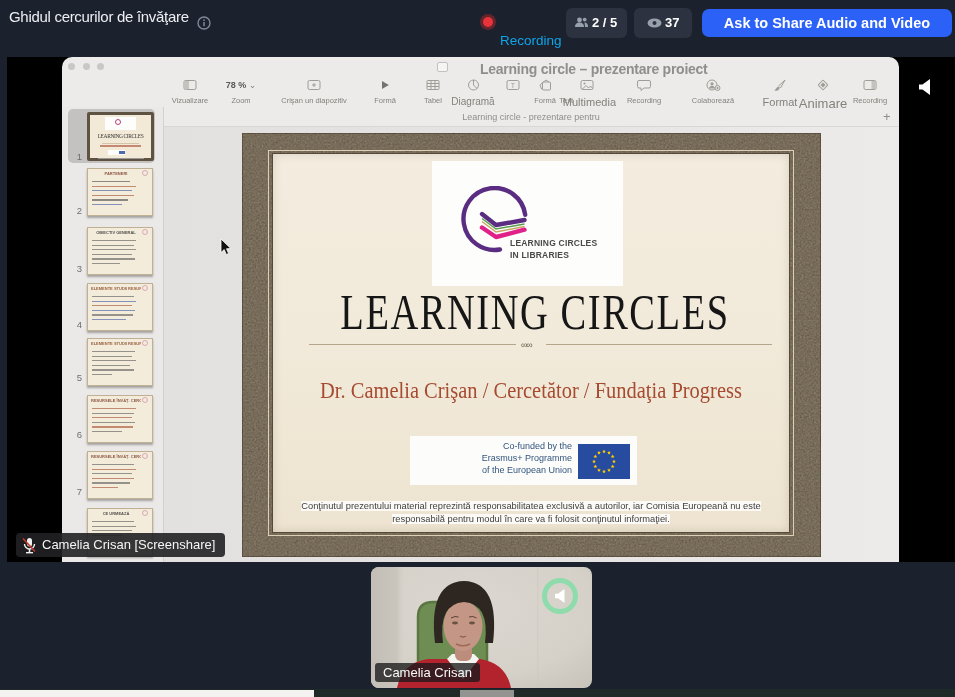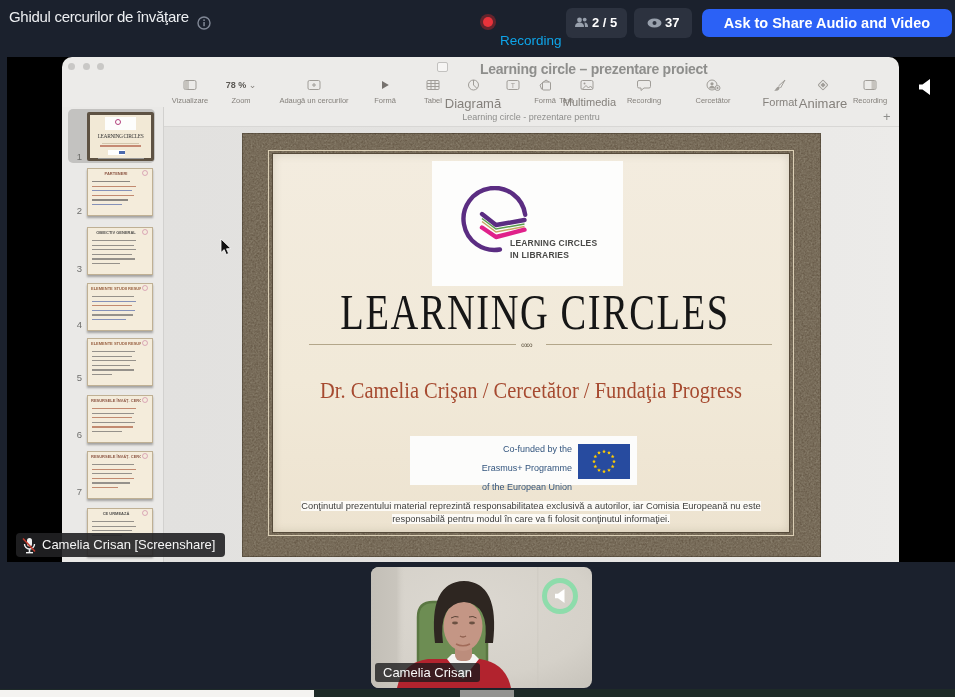--- a/index.html
+++ b/index.html
@@ -51,39 +51,39 @@
     <rect x="1.5" y="2" width="3" height="8.5" fill="#c6c3be"></rect>
   </svg>
 <div class="abs" style="left:130px;top:96px;width:120px;text-align:center;font-size:7.5px;color:#85817c;">Vizualizare</div>
 <div class="abs" style="left:211px;top:80px;width:60px;text-align:center;font-size:9px;color:#5c5955;font-weight:bold;">78 % <span style="font-weight:normal;color:#85817c;">⌄</span></div>
 <div class="abs" style="left:181px;top:96px;width:120px;text-align:center;font-size:7.5px;color:#85817c;">Zoom</div>
 <svg class="abs" style="left:307.0px;top:79.0px;" width="14" height="12">
     <rect x="1" y="1.5" width="12" height="9" rx="1.5" fill="none" stroke="#a09d98" stroke-width="1"></rect>
     <line x1="7" y1="4" x2="7" y2="8" stroke="#a09d98" stroke-width="1"></line>
     <line x1="5" y1="6" x2="9" y2="6" stroke="#a09d98" stroke-width="1"></line>
   </svg>
-<div class="abs" style="left:254px;top:96px;width:120px;text-align:center;font-size:7.5px;color:#85817c;">Adaugă un cercurilor</div>
+<div class="abs" style="left:254px;top:96px;width:120px;text-align:center;font-size:7.5px;color:#85817c;">Crişan un diapozitiv</div>
 <svg class="abs" style="left:378.0px;top:79.0px;" width="14" height="12">
     <path d="M4 2 L10.8 6 L4 10 Z" fill="#76726e"></path>
   </svg>
 <div class="abs" style="left:325px;top:96px;width:120px;text-align:center;font-size:7.5px;color:#85817c;">Formă</div>
 <svg class="abs" style="left:426.0px;top:79.0px;" width="14" height="12">
     <rect x="1" y="1.5" width="12" height="9" rx="1" fill="none" stroke="#a09d98" stroke-width="1"></rect>
     <line x1="1" y1="4.5" x2="13" y2="4.5" stroke="#a09d98" stroke-width="1"></line>
     <line x1="1" y1="7.5" x2="13" y2="7.5" stroke="#a09d98" stroke-width="1"></line>
     <line x1="5" y1="1.5" x2="5" y2="10.5" stroke="#a09d98" stroke-width="1"></line>
     <line x1="9" y1="1.5" x2="9" y2="10.5" stroke="#a09d98" stroke-width="1"></line>
   </svg>
 <div class="abs" style="left:373px;top:96px;width:120px;text-align:center;font-size:7.5px;color:#85817c;">Tabel</div>
 <svg class="abs" style="left:466.5px;top:79.0px;" width="13" height="12">
     <circle cx="6.5" cy="6" r="5" fill="none" stroke="#a09d98" stroke-width="1"></circle>
     <line x1="6.5" y1="6" x2="6.5" y2="1" stroke="#a09d98" stroke-width="1"></line>
     <line x1="6.5" y1="6" x2="10" y2="9.5" stroke="#a09d98" stroke-width="1"></line>
   </svg>
-<div class="abs" style="left:413px;top:96px;width:120px;text-align:center;font-size:13px;color:#85817c;">Diagramă</div>
+<div class="abs" style="left:413px;top:96px;width:120px;text-align:center;font-size:10px;color:#85817c;">Diagramă</div>
 <svg class="abs" style="left:506.0px;top:79.0px;" width="14" height="12">
     <rect x="1" y="1.5" width="12" height="9" rx="1.5" fill="none" stroke="#a09d98" stroke-width="1"></rect>
     <text x="7" y="8.7" font-size="7" text-anchor="middle" fill="#a09d98" font-family="Liberation Sans">T</text>
   </svg>
 <div class="abs" style="left:453px;top:96px;width:120px;text-align:right;font-size:7.5px;color:#85817c;">Text</div>
 <svg class="abs" style="left:538.0px;top:79.0px;" width="14" height="12">
     <rect x="4.5" y="3" width="8" height="8" rx="1" fill="none" stroke="#a09d98" stroke-width="1"></rect>
     <path d="M5.5 3 L2 6 L3.5 10 L4.5 10" fill="none" stroke="#a09d98" stroke-width="1"></path>
     <path d="M5.5 3 L8 1 L11 3" fill="none" stroke="#a09d98" stroke-width="1"></path>
   </svg>
@@ -99,21 +99,21 @@
   </svg>
 <div class="abs" style="left:584px;top:96px;width:120px;text-align:center;font-size:7.5px;color:#85817c;">Recording</div>
 <svg class="abs" style="left:705.5px;top:78.5px;" width="15" height="13">
     <circle cx="6" cy="6" r="5" fill="none" stroke="#a09d98" stroke-width="1"></circle>
     <circle cx="6" cy="4.8" r="1.6" fill="#a09d98"></circle>
     <path d="M3 9.5 q0.5 -2.8 3 -2.8 q2.5 0 3 2.8" fill="#a09d98"></path>
     <circle cx="11.5" cy="9" r="2.5" fill="#ecebe9" stroke="#a09d98" stroke-width="1"></circle>
     <line x1="11.5" y1="7.8" x2="11.5" y2="10.2" stroke="#a09d98" stroke-width="1"></line>
     <line x1="10.3" y1="9" x2="12.7" y2="9" stroke="#a09d98" stroke-width="1"></line>
   </svg>
-<div class="abs" style="left:653px;top:96px;width:120px;text-align:center;font-size:7.5px;color:#85817c;">Cercetător</div>
+<div class="abs" style="left:653px;top:96px;width:120px;text-align:center;font-size:7.5px;color:#85817c;">Colaborează</div>
 <svg class="abs" style="left:773.0px;top:78.5px;" width="14" height="13">
     <path d="M12 1 L5.5 7 M12 1 L7.5 9" stroke="#a09d98" stroke-width="1" fill="none"></path>
     <path d="M6.5 7.5 q-2.5 0 -3.5 2 q-1 2 -2 2 q3.5 1 5 -1 q1 -1.5 0.5 -3 z" fill="#a09d98"></path>
   </svg>
 <div class="abs" style="left:720px;top:96px;width:120px;text-align:center;font-size:11px;color:#85817c;">Format</div>
 <svg class="abs" style="left:816.0px;top:78.0px;" width="14" height="14">
     <rect x="3.5" y="3.5" width="7" height="7" rx="1" transform="rotate(45 7 7)" fill="none" stroke="#a09d98" stroke-width="1"></rect>
     <rect x="5.2" y="5.2" width="3.6" height="3.6" transform="rotate(45 7 7)" fill="#a09d98"></rect>
   </svg>
 <div class="abs" style="left:763px;top:96px;width:120px;text-align:center;font-size:13px;color:#85817c;">Animare</div>
@@ -237,21 +237,21 @@
 
 <div class="abs" style="left:279px;top:283px;width:512px;text-align:center;font-family:'Liberation Serif',serif;font-size:50px;letter-spacing:2px;color:#161616;transform:scaleX(0.77);transform-origin:256px 0;">LEARNING CIRCLES</div>
 
 <div class="abs" style="left:309px;top:344px;width:207px;height:1px;background:#b3a68a;"></div>
 <div class="abs" style="left:546px;top:344px;width:226px;height:1px;background:#b3a68a;"></div>
 <div class="abs" style="left:521px;top:340px;font-size:9px;color:#6d6350;letter-spacing:-1.2px;">∞∞</div>
 
 <div class="abs" style="left:275px;top:378px;width:512px;text-align:center;font-family:'Liberation Serif',serif;font-size:23px;color:#a64a30;transform:scaleX(0.89);transform-origin:256px 0;">Dr. Camelia Crişan / Cercetător / Fundaţia Progress</div>
 
 <div class="abs" style="left:410px;top:436px;width:227px;height:49px;background:#fcfcfb;"></div>
-<div class="abs" style="left:420px;top:440px;width:152px;text-align:right;font-size:9px;line-height:19px;color:#33557e;">Co-funded by the<br>Erasmus+ Programme<br>of the European Union</div>
+<div class="abs" style="left:420px;top:440px;width:152px;text-align:right;font-size:9px;line-height:12px;color:#33557e;">Co-funded by the<br>Erasmus+ Programme<br>of the European Union</div>
 <svg class="abs" style="left:578px;top:444px;" width="52" height="35" viewBox="0 0 52 35">
   <rect width="52" height="35" fill="#274b9f"></rect>
   <g fill="#ffcc00">
       <path d="M26.00,5.50 L26.53,6.77 L27.90,6.88 L26.86,7.78 L27.18,9.12 L26.00,8.40 L24.82,9.12 L25.14,7.78 L24.10,6.88 L25.47,6.77 Z"></path>
       <path d="M31.00,6.84 L31.53,8.11 L32.90,8.22 L31.86,9.12 L32.18,10.46 L31.00,9.74 L29.82,10.46 L30.14,9.12 L29.10,8.22 L30.47,8.11 Z"></path>
       <path d="M34.66,10.50 L35.19,11.77 L36.56,11.88 L35.52,12.78 L35.84,14.12 L34.66,13.40 L33.48,14.12 L33.80,12.78 L32.76,11.88 L34.13,11.77 Z"></path>
       <path d="M36.00,15.50 L36.53,16.77 L37.90,16.88 L36.86,17.78 L37.18,19.12 L36.00,18.40 L34.82,19.12 L35.14,17.78 L34.10,16.88 L35.47,16.77 Z"></path>
       <path d="M34.66,20.50 L35.19,21.77 L36.56,21.88 L35.52,22.78 L35.84,24.12 L34.66,23.40 L33.48,24.12 L33.80,22.78 L32.76,21.88 L34.13,21.77 Z"></path>
       <path d="M31.00,24.16 L31.53,25.43 L32.90,25.54 L31.86,26.44 L32.18,27.78 L31.00,27.06 L29.82,27.78 L30.14,26.44 L29.10,25.54 L30.47,25.43 Z"></path>
       <path d="M26.00,25.50 L26.53,26.77 L27.90,26.88 L26.86,27.78 L27.18,29.12 L26.00,28.40 L24.82,29.12 L25.14,27.78 L24.10,26.88 L25.47,26.77 Z"></path>

